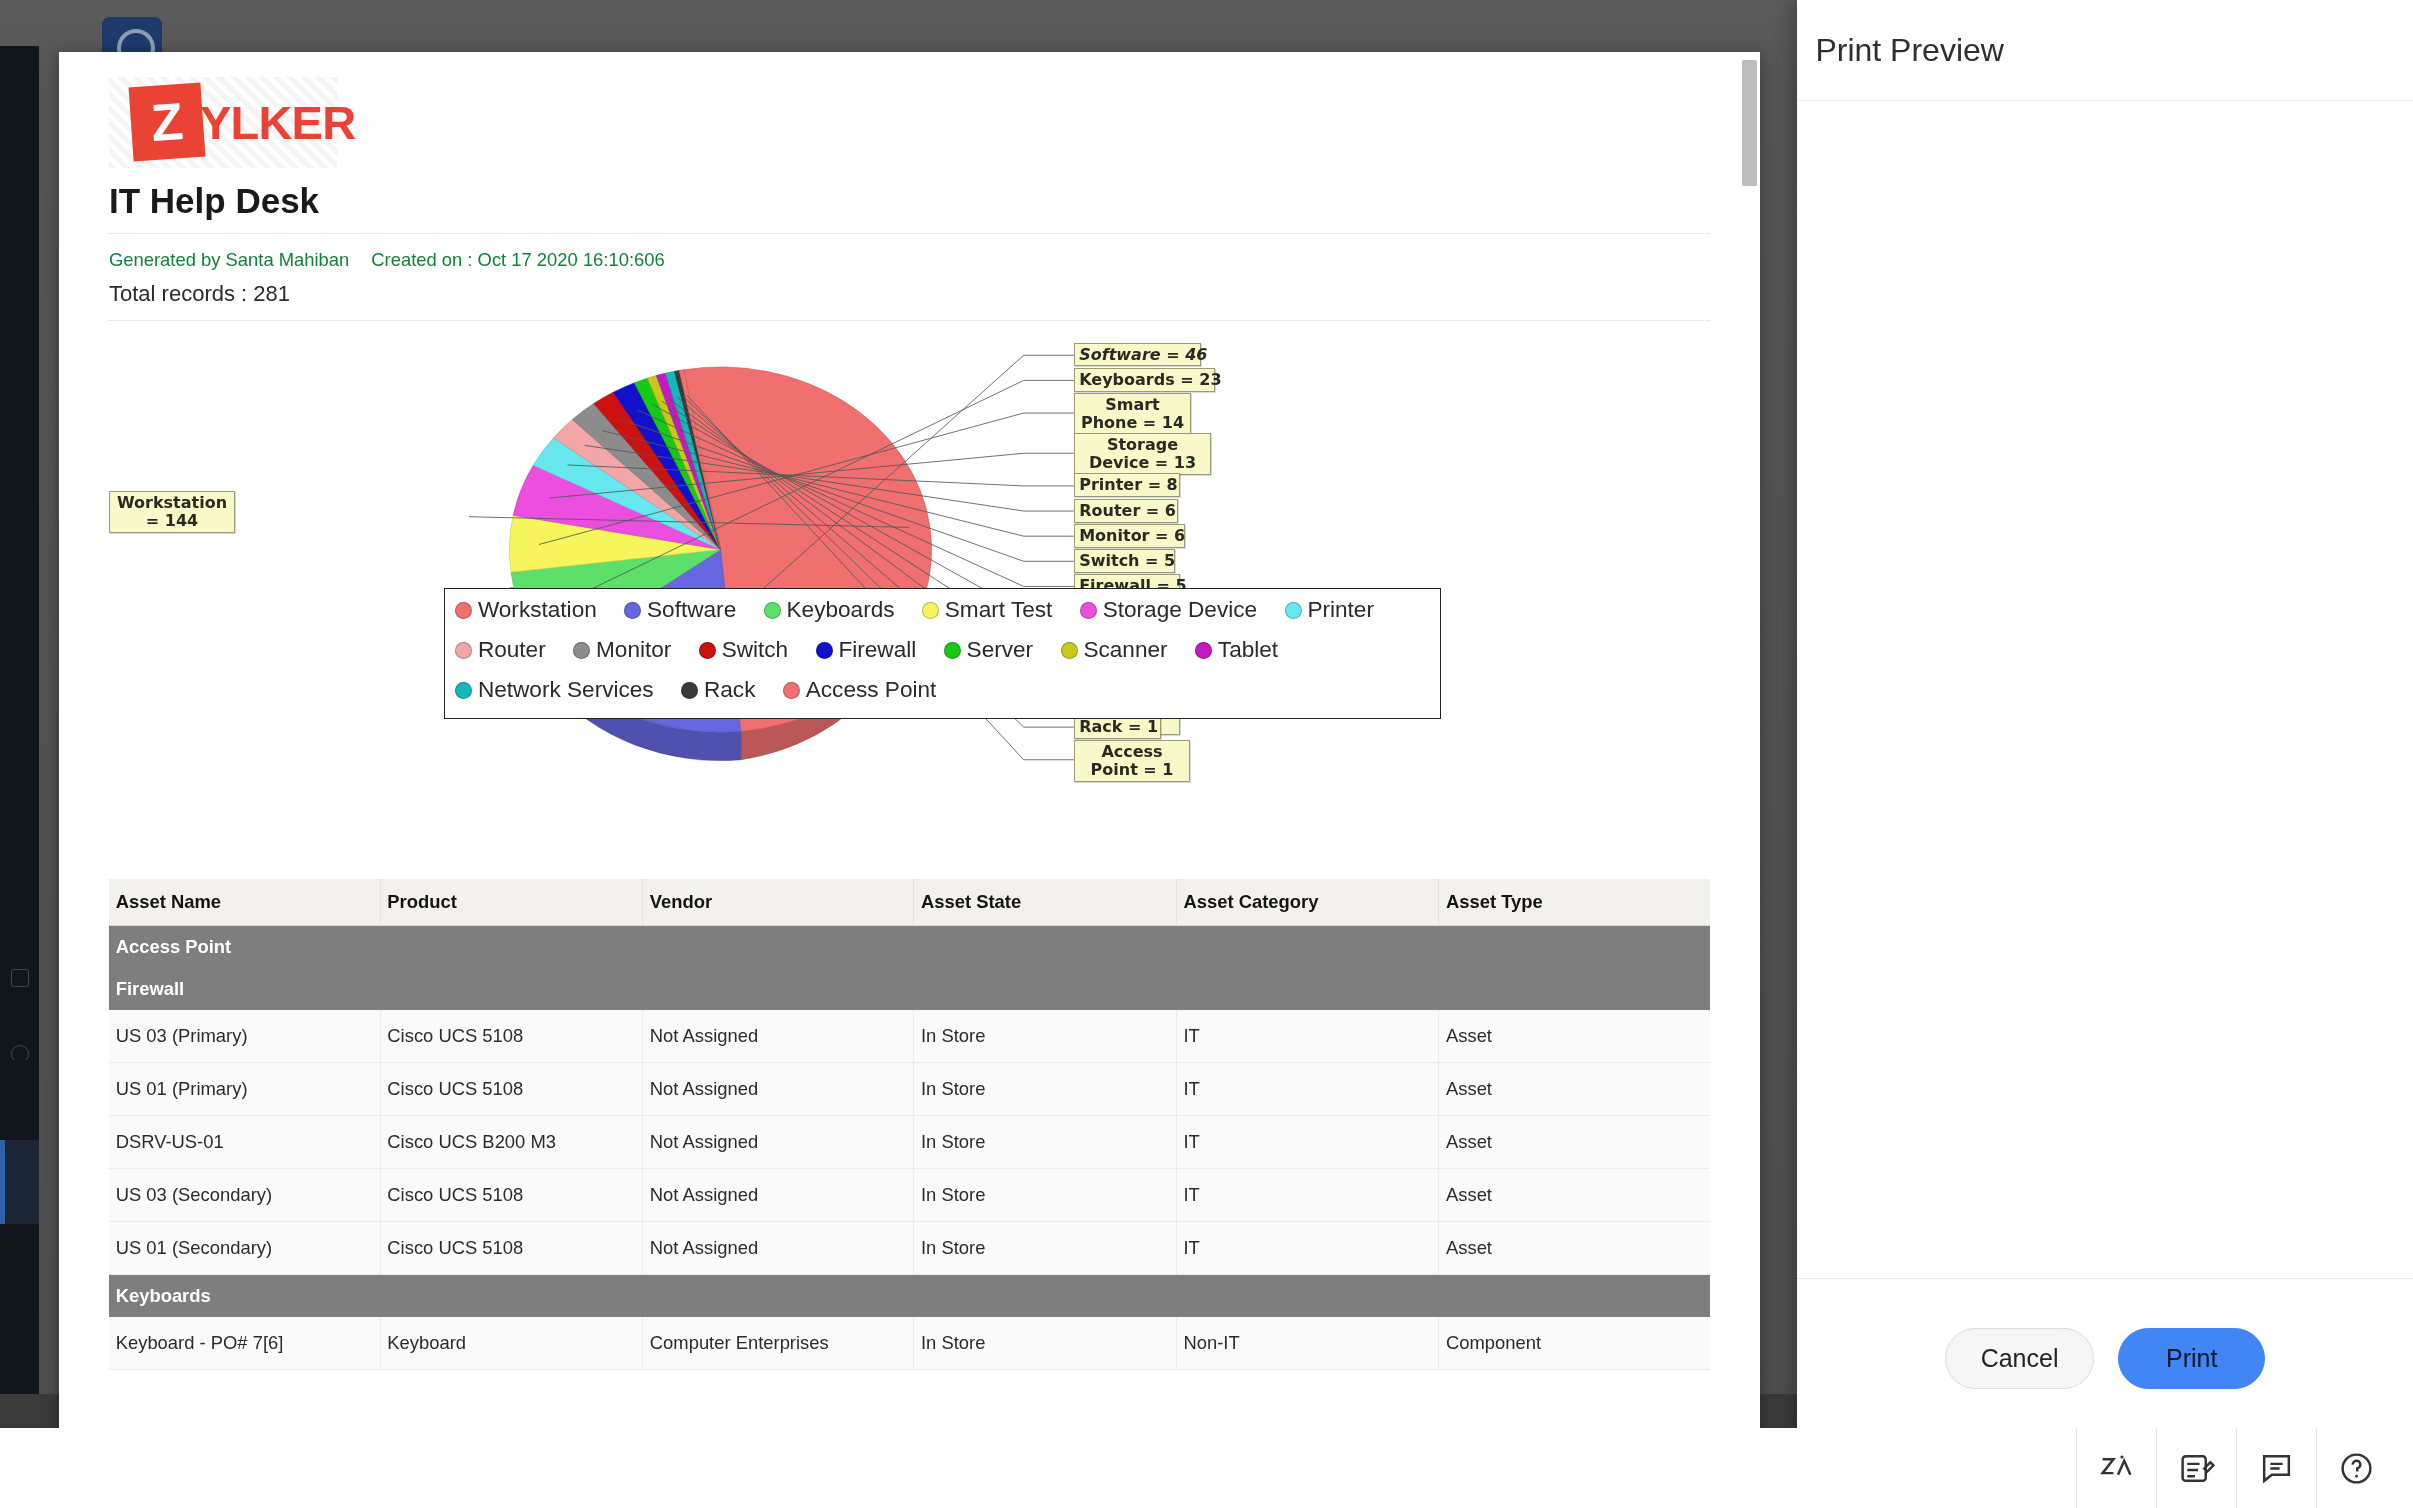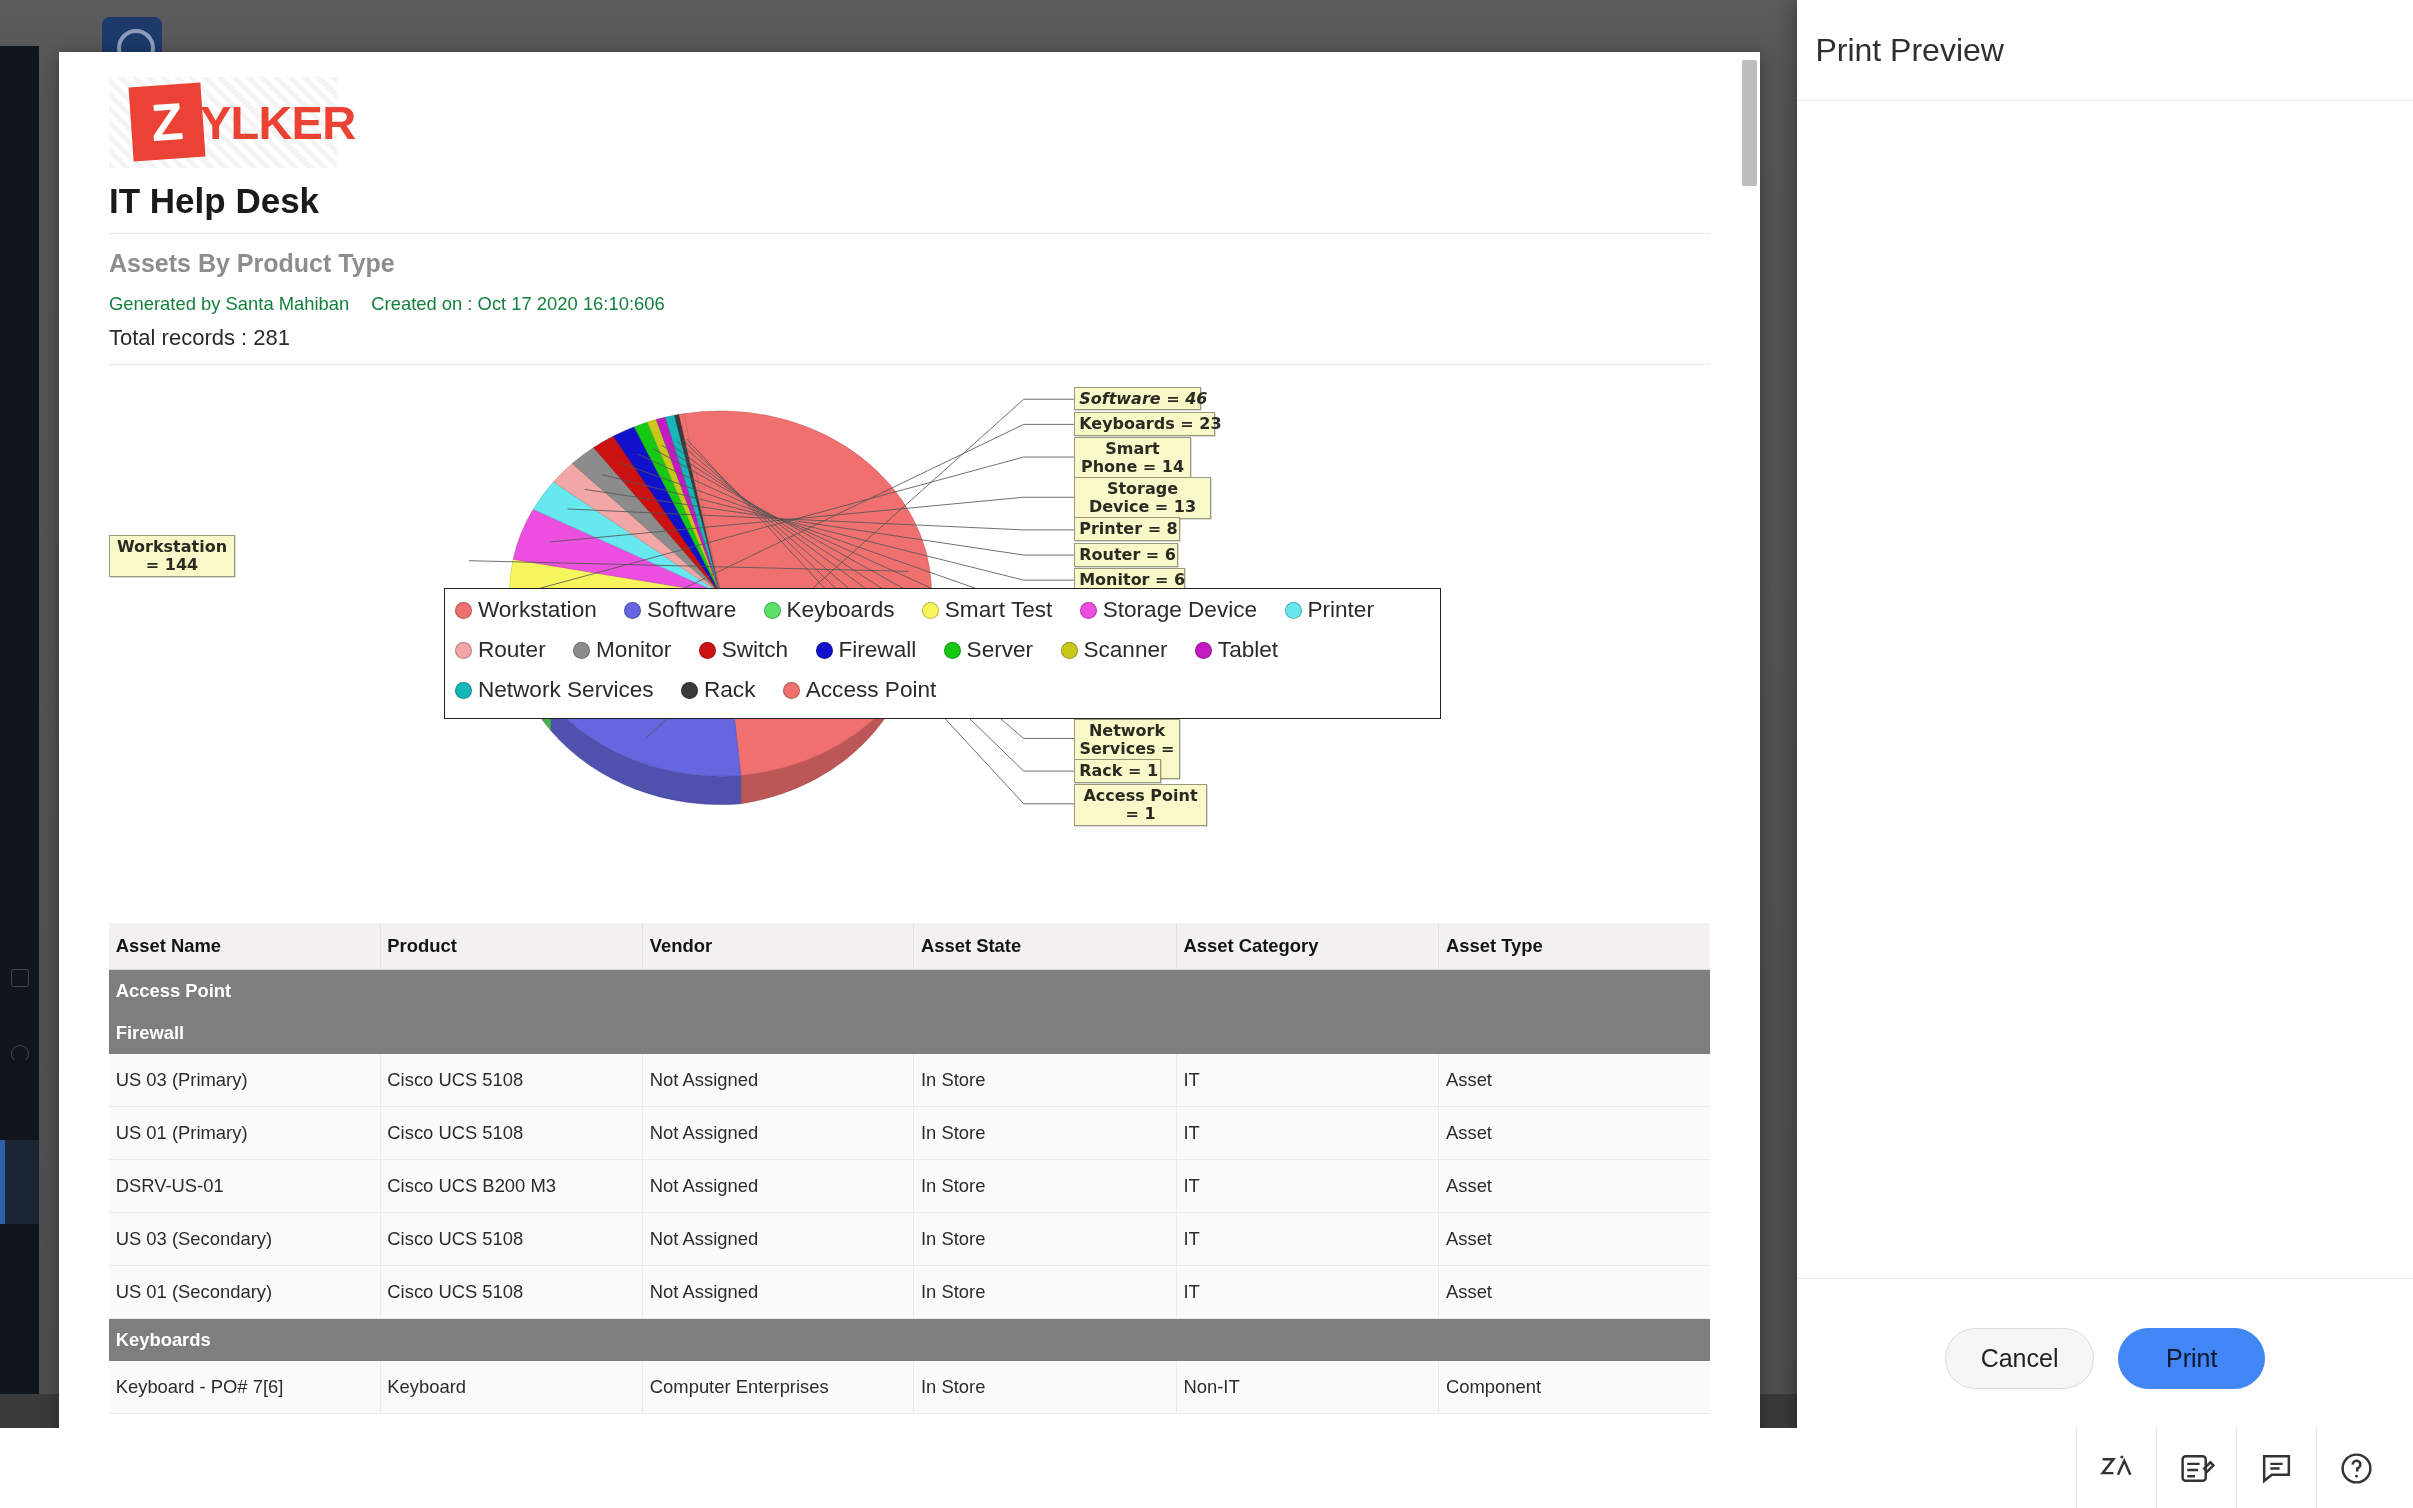--- a/index.html
+++ b/index.html
@@ -211,21 +211,20 @@
   </div>
 
   <div id="doc-inner">
     <div id="zylker-logo">
       <div id="zylker-z">Z</div>
       <div id="zylker-word">YLKER</div>
     </div>
 
     <div id="doc-title">IT Help Desk</div>
     <div class="dotted-sep"></div>
-    <div id="doc-subtitle">Assets By Product Type</div>
 
     <div id="doc-meta">
       <span>Generated by Santa Mahiban</span><span class="gap"></span><span>Created on : Oct 17 2020 16:10:606</span>
     </div>
     <div id="doc-total">Total records : 281</div>
     <div class="dotted-sep"></div>
 
     <div id="chart-area">
       <svg id="pie-svg" width="637" height="469" viewBox="0 0 760 560">
         <defs>
@@ -284,21 +283,21 @@
           <div class="callout" style="left: 965px; top: 137px; width: 106px;">Printer = 8</div>
           <div class="callout" style="left: 965px; top: 163px; width: 104px;">Router = 6</div>
           <div class="callout" style="left: 965px; top: 188px; width: 111px;">Monitor = 6</div>
           <div class="callout" style="left: 965px; top: 213px; width: 101px;">Switch = 5</div>
           <div class="callout" style="left: 965px; top: 238px; width: 106px;">Firewall = 5</div>
           <div class="callout" style="left: 965px; top: 263px; width: 101px;">Server = 3</div>
           <div class="callout" style="left: 965px; top: 288px; width: 106px;">Scanner = 2</div>
           <div class="callout" style="left: 965px; top: 313px; width: 96px;">Tablet = 2</div>
           <div class="callout multi" style="left: 965px; top: 339px; width: 106px;">Network Services = 2</div>
           <div class="callout" style="left: 965px; top: 379px; width: 87px;">Rack = 1</div>
-          <div class="callout multi" style="left: 965px; top: 404px; width: 133px;">Access Point = 1</div>
+          <div class="callout multi" style="left: 965px; top: 404px; width: 116px;">Access Point = 1</div>
           <div class="callout multi" style="left: 0px; top: 155px; width: 126px;">Workstation = 144</div>
         </div>
     </div>
 
     <div id="legend">
       <div class="row" id="legend-row">
           <div class="legend-item">
             <span class="legend-dot" style="background: rgb(240, 112, 112);"></span>
             <span class="legend-label">Workstation</span>
           </div>

